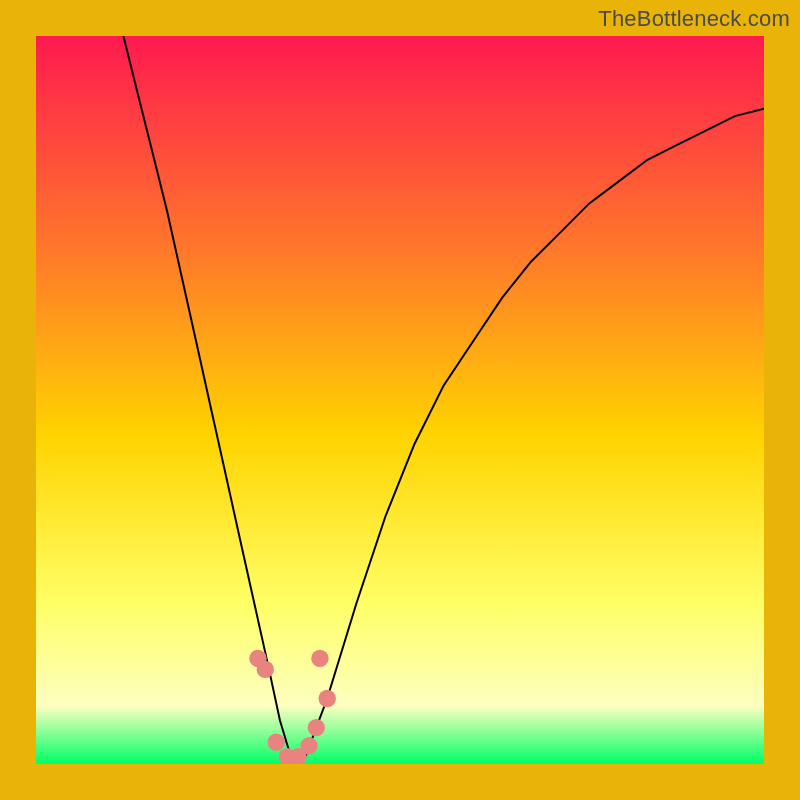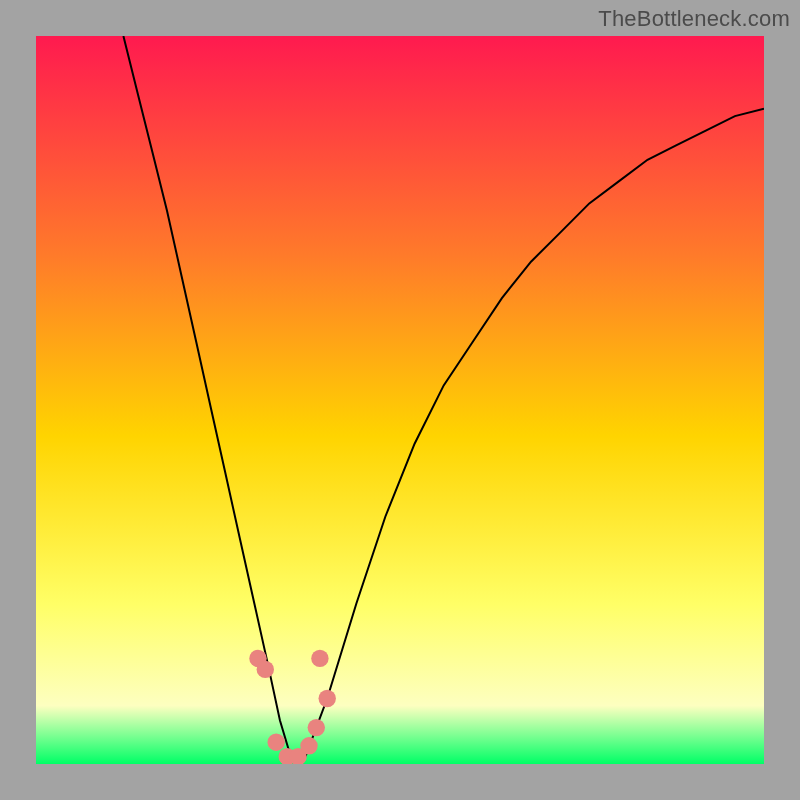--- a/index.html
+++ b/index.html
@@ -8,21 +8,21 @@
     width: 800px;
     height: 800px;
     background: #000;
     overflow: hidden;
     font-family: Arial, Helvetica, sans-serif;
   }
   .frame {
     position: absolute;
     left: 0; top: 0;
     width: 800px; height: 800px;
-    background: #a3a3a3;
+    background: #eab308;
   }
   .plot-area {
     position: absolute;
     left: 36px;
     top: 36px;
     width: 728px;
     height: 728px;
     overflow: hidden;
   }
   .plot-area svg {

